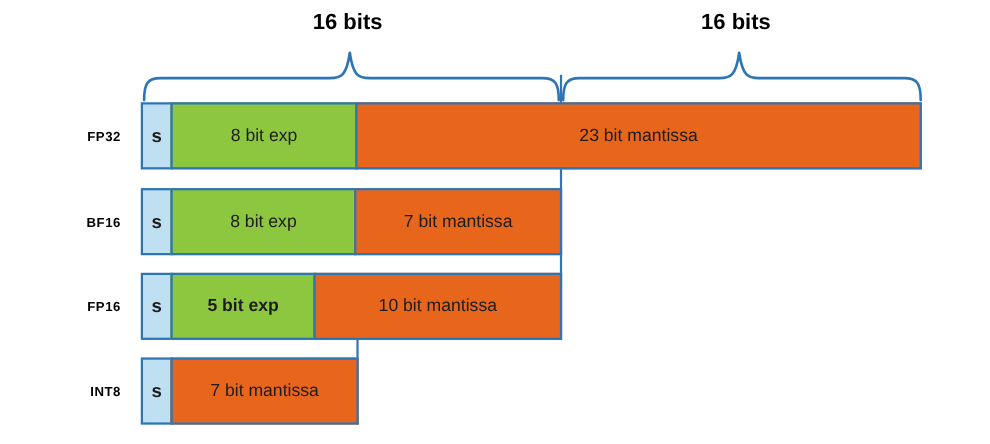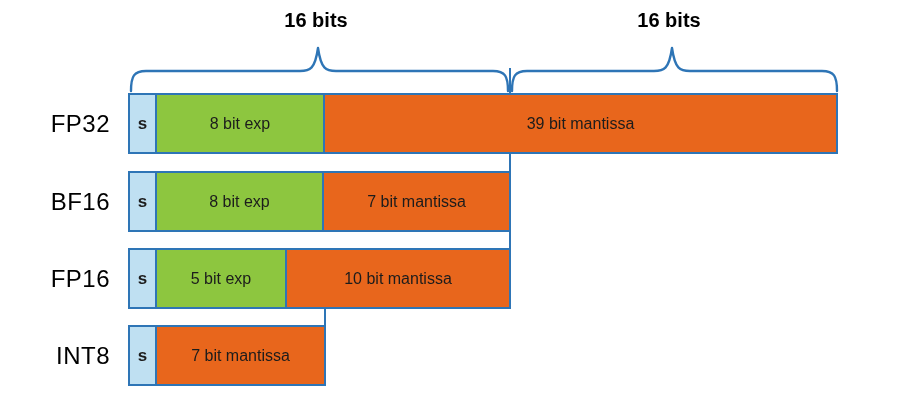--- a/index.html
+++ b/index.html
@@ -74,22 +74,22 @@
   .row-fp16 { top: 248px; }
   .row-int8 { top: 325px; }
 
   .row-label {
     position: absolute;
     left: -113px;
     width: 95px;
     top: 50%;
     transform: translateY(-50%);
     text-align: right;
-    font-size: 24px;
-    font-weight: normal;
+    font-size: 12px;
+    font-weight: bold;
     color: var(--label_black);
     letter-spacing: 0.5px;
   }
 
   .seg {
     position: absolute;
     top: 0;
     height: 61px;
     border: 2px solid var(--line_blue);
     display: flex;
@@ -106,21 +106,21 @@
   
   .row-fp32 .s0 { left: 0;     width: 29px;  }
   .row-fp32 .s1 { left: 27px;  width: 170px; }
   .row-fp32 .s2 { left: 195px; width: 515px; }
 
   .row-bf16 .s0 { left: 0;     width: 29px;  }
   .row-bf16 .s1 { left: 27px;  width: 169px; }
   .row-bf16 .s2 { left: 194px; width: 189px; }
 
   .row-fp16 .s0 { left: 0;     width: 29px;  }
-  .row-fp16 .s1 { left: 27px;  width: 132px; }
+  .row-fp16 .s1 { left: 27px;  width: 132px; font-weight: bold; }
   .row-fp16 .s2 { left: 157px; width: 226px; text-align: right; }
 
   .row-int8 .s0 { left: 0;     width: 29px;  }
   .row-int8 .s1 { left: 27px;  width: 171px; }
 </style>
 </head>
 <body>
 
 <div class="canvas">
 
@@ -132,21 +132,21 @@
     <path d="M 512 91 C 512 76 515 71 527 71 L 654 71 C 664 71 669 69 672 48 C 675 69 680 71 690 71 L 822 71 C 834 71 837 76 837 91"></path>
   </svg>
 
   <div class="vline vline-16bit"></div>
   <div class="vline vline-8bit"></div>
 
   <div class="row row-fp32">
     <div class="row-label">FP32</div>
     <div class="seg sign s0">s</div>
     <div class="seg exp  s1">8 bit exp</div>
-    <div class="seg man  s2">39 bit mantissa</div>
+    <div class="seg man  s2">23 bit mantissa</div>
   </div>
 
   <div class="row row-bf16">
     <div class="row-label">BF16</div>
     <div class="seg sign s0">s</div>
     <div class="seg exp  s1">8 bit exp</div>
     <div class="seg man  s2">7 bit mantissa</div>
   </div>
 
   <div class="row row-fp16">

